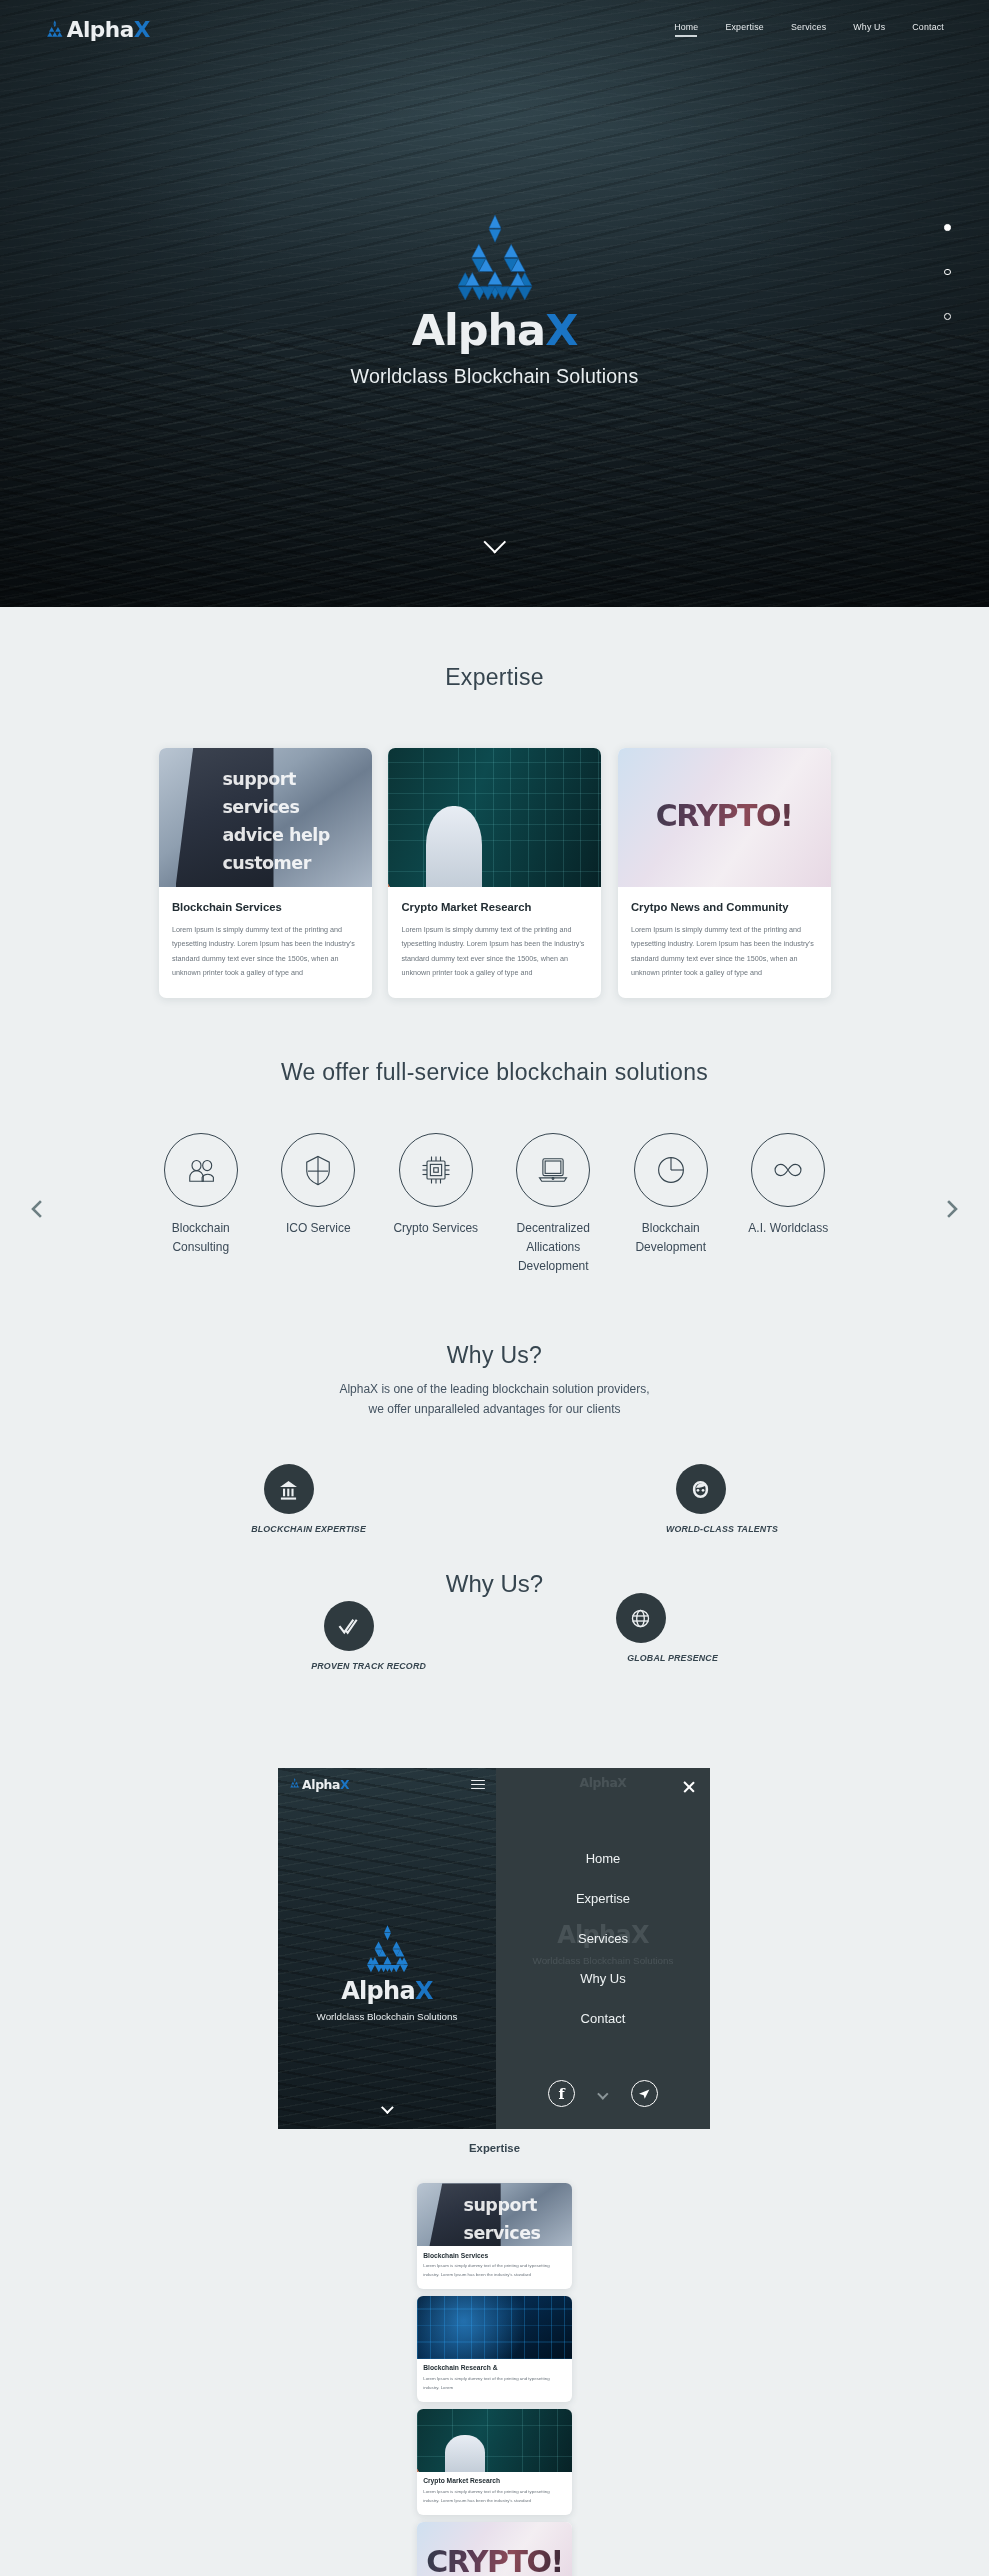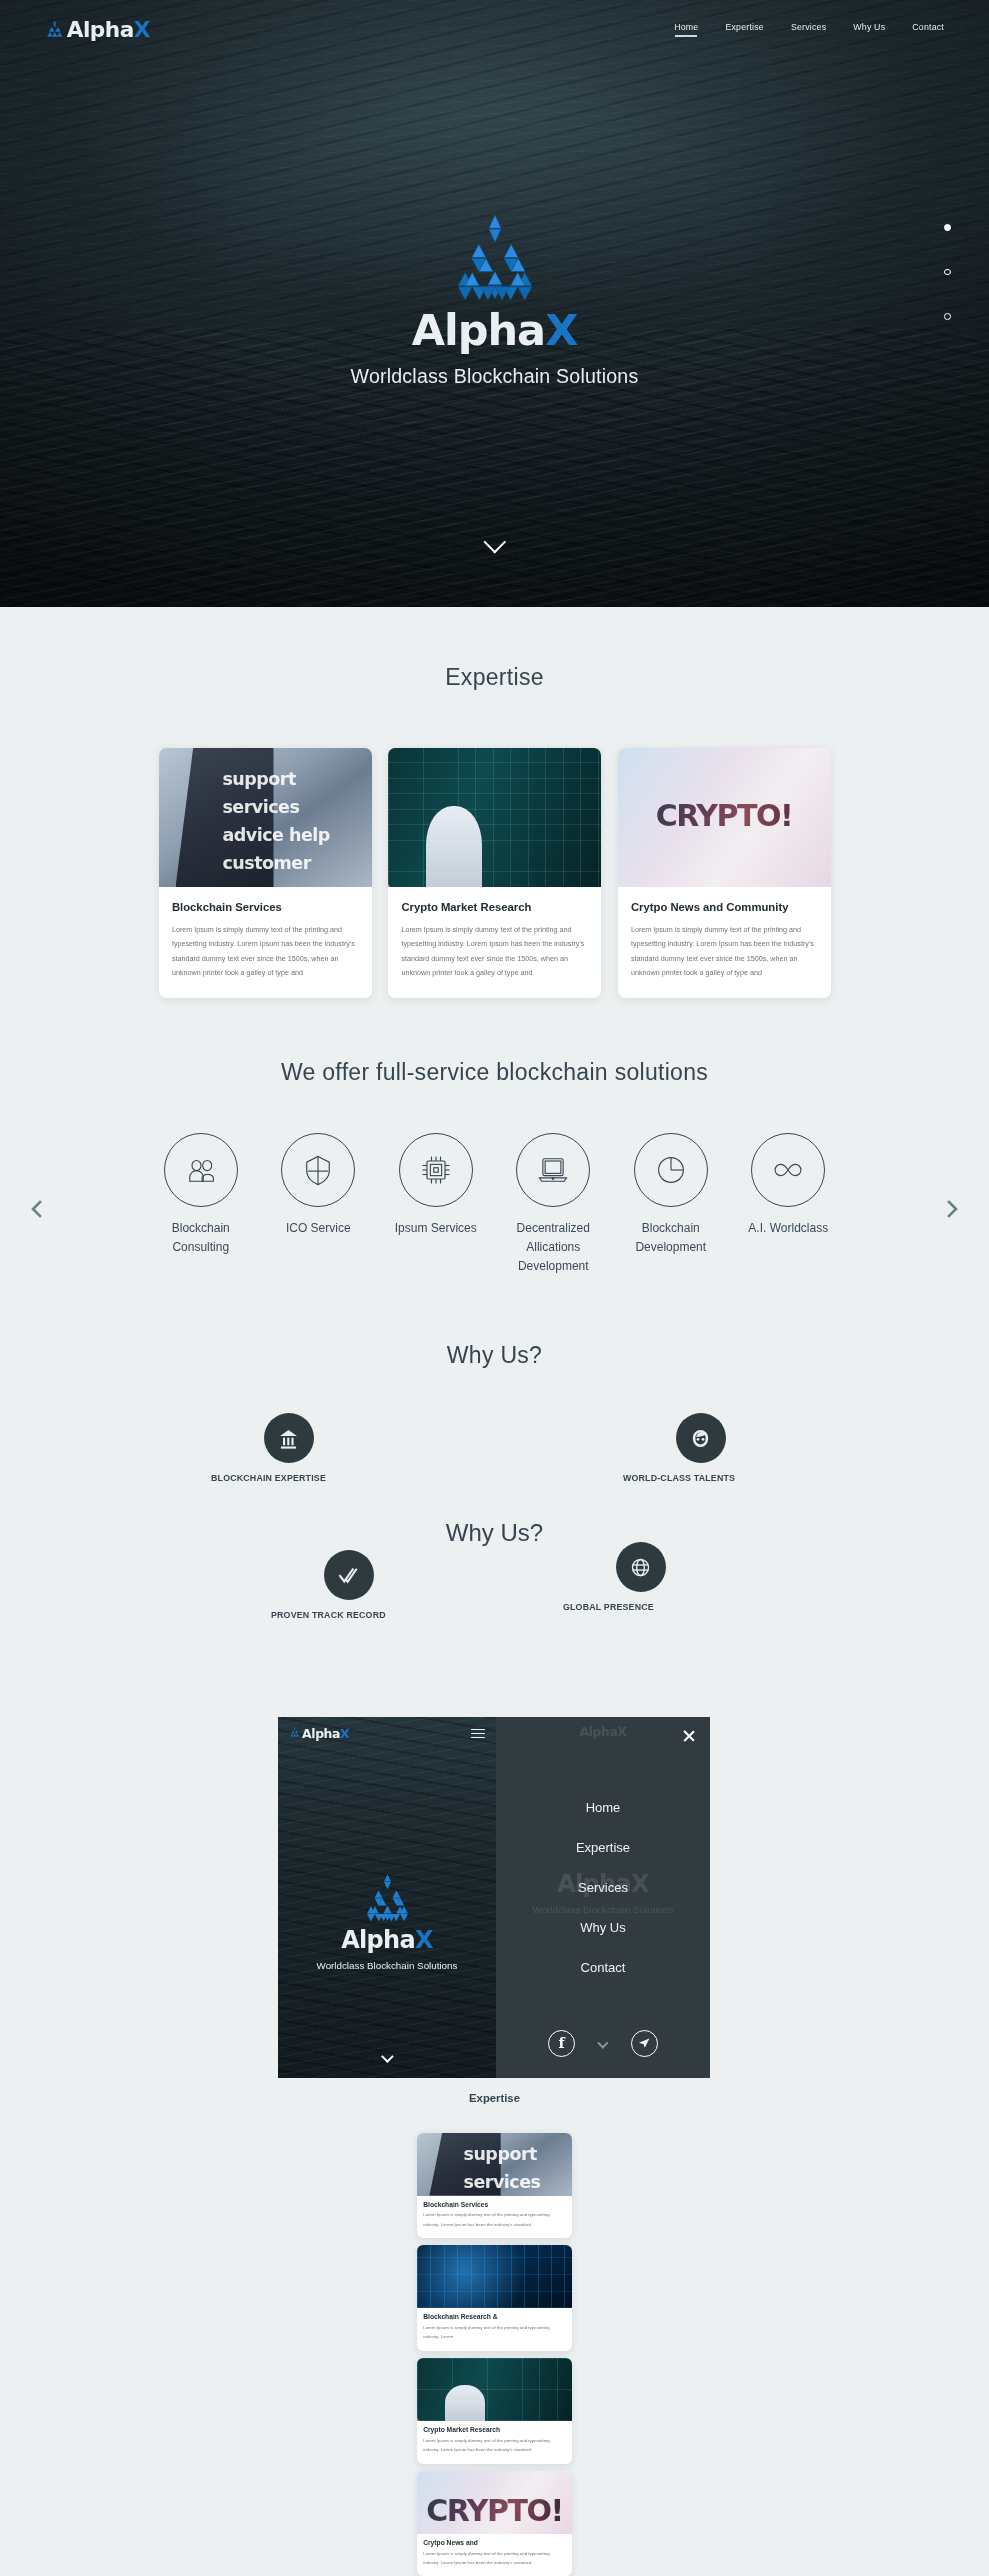--- a/index.html
+++ b/index.html
@@ -173,21 +173,21 @@
     position:absolute; top:199px; width:24px; height:24px; color:#6d7f83;
   }
   .car-arrow.left { left:25px; }
   .car-arrow.right { right:25px; }
 
   
   .whyus { padding-top:67px; }
   .why-grid {
     position:relative; width:515px; margin:44px auto 0; height:247px;
   }
-  .why-item { position:absolute; width:155px; text-align:left; }
+  .why-item { position:absolute; width:155px; text-align:right;font-style:italic; }
   .why-item .circ {
     width:50px; height:50px; border-radius:50%; background:#2f3a3f;
     margin:0 auto 10.3px; display:flex; align-items:center; justify-content:center;
   }
   .why-item .cap {
     font-size:8.8px; font-weight:700; letter-spacing:0.2px; color:#36454f; text-transform:uppercase;
   }
   .why-center {
     position:absolute; left:50%; top:106px; transform:translateX(-50%);
     font-size:24px; color:#36454f; white-space:nowrap;
@@ -420,21 +420,21 @@
                 <line x1="40" y1="48" x2="40" y2="56"></line>
               <line x1="8" y1="24" x2="16" y2="24"></line>
                 <line x1="8" y1="32" x2="16" y2="32"></line>
                 <line x1="8" y1="40" x2="16" y2="40"></line>
               <line x1="48" y1="24" x2="56" y2="24"></line>
                 <line x1="48" y1="32" x2="56" y2="32"></line>
                 <line x1="48" y1="40" x2="56" y2="40"></line>
             </g>
           </svg>
         </div>
-        <div class="lbl">Ipsum Services</div>
+        <div class="lbl">Crypto Services</div>
       </div>
 
       <div class="svc">
         <div class="ring">
           <svg viewBox="0 0 64 64" width="36" height="36" fill="none" stroke="#36454f" stroke-width="2">
             <rect x="14" y="12" width="36" height="30" rx="3"></rect>
               <rect x="18" y="16" width="28" height="22"></rect>
             <path d="M8 46h48l-4 6H12z"></path>
               <circle cx="32" cy="47" r="1.6"></circle>
           </svg>
@@ -459,20 +459,24 @@
             <path d="M32 32c-5-8-9-10-13-10a10 10 0 0 0 0 20c4 0 8-2 13-10zM32 32c5 8 9 10 13 10a10 10 0 0 0 0-20c-4 0-8 2-13 10z"></path>
           </svg>
         </div>
         <div class="lbl">A.I. Worldclass</div>
       </div>
     </div>
   </section>
 
   <section class="whyus">
     <h2 class="section-title">Why Us?</h2>
+    <p class="section-sub">
+      <span>AlphaX is one of the leading blockchain solution providers,</span><br>
+      <span>we offer unparalleled advantages for our clients</span>
+    </p>
 
     <div class="why-grid">
       <div class="why-item wi-1">
         <div class="circ">
           <svg viewBox="0 0 64 64" width="27" height="27" fill="#eceff1">
             <polygon points="32,12 52,26 12,26"></polygon>
               <rect x="19" y="30" width="5" height="18"></rect>
               <rect x="29" y="30" width="5" height="18"></rect>
             <rect x="39" y="30" width="5" height="18"></rect>
               <rect x="14" y="51" width="36" height="5"></rect>

